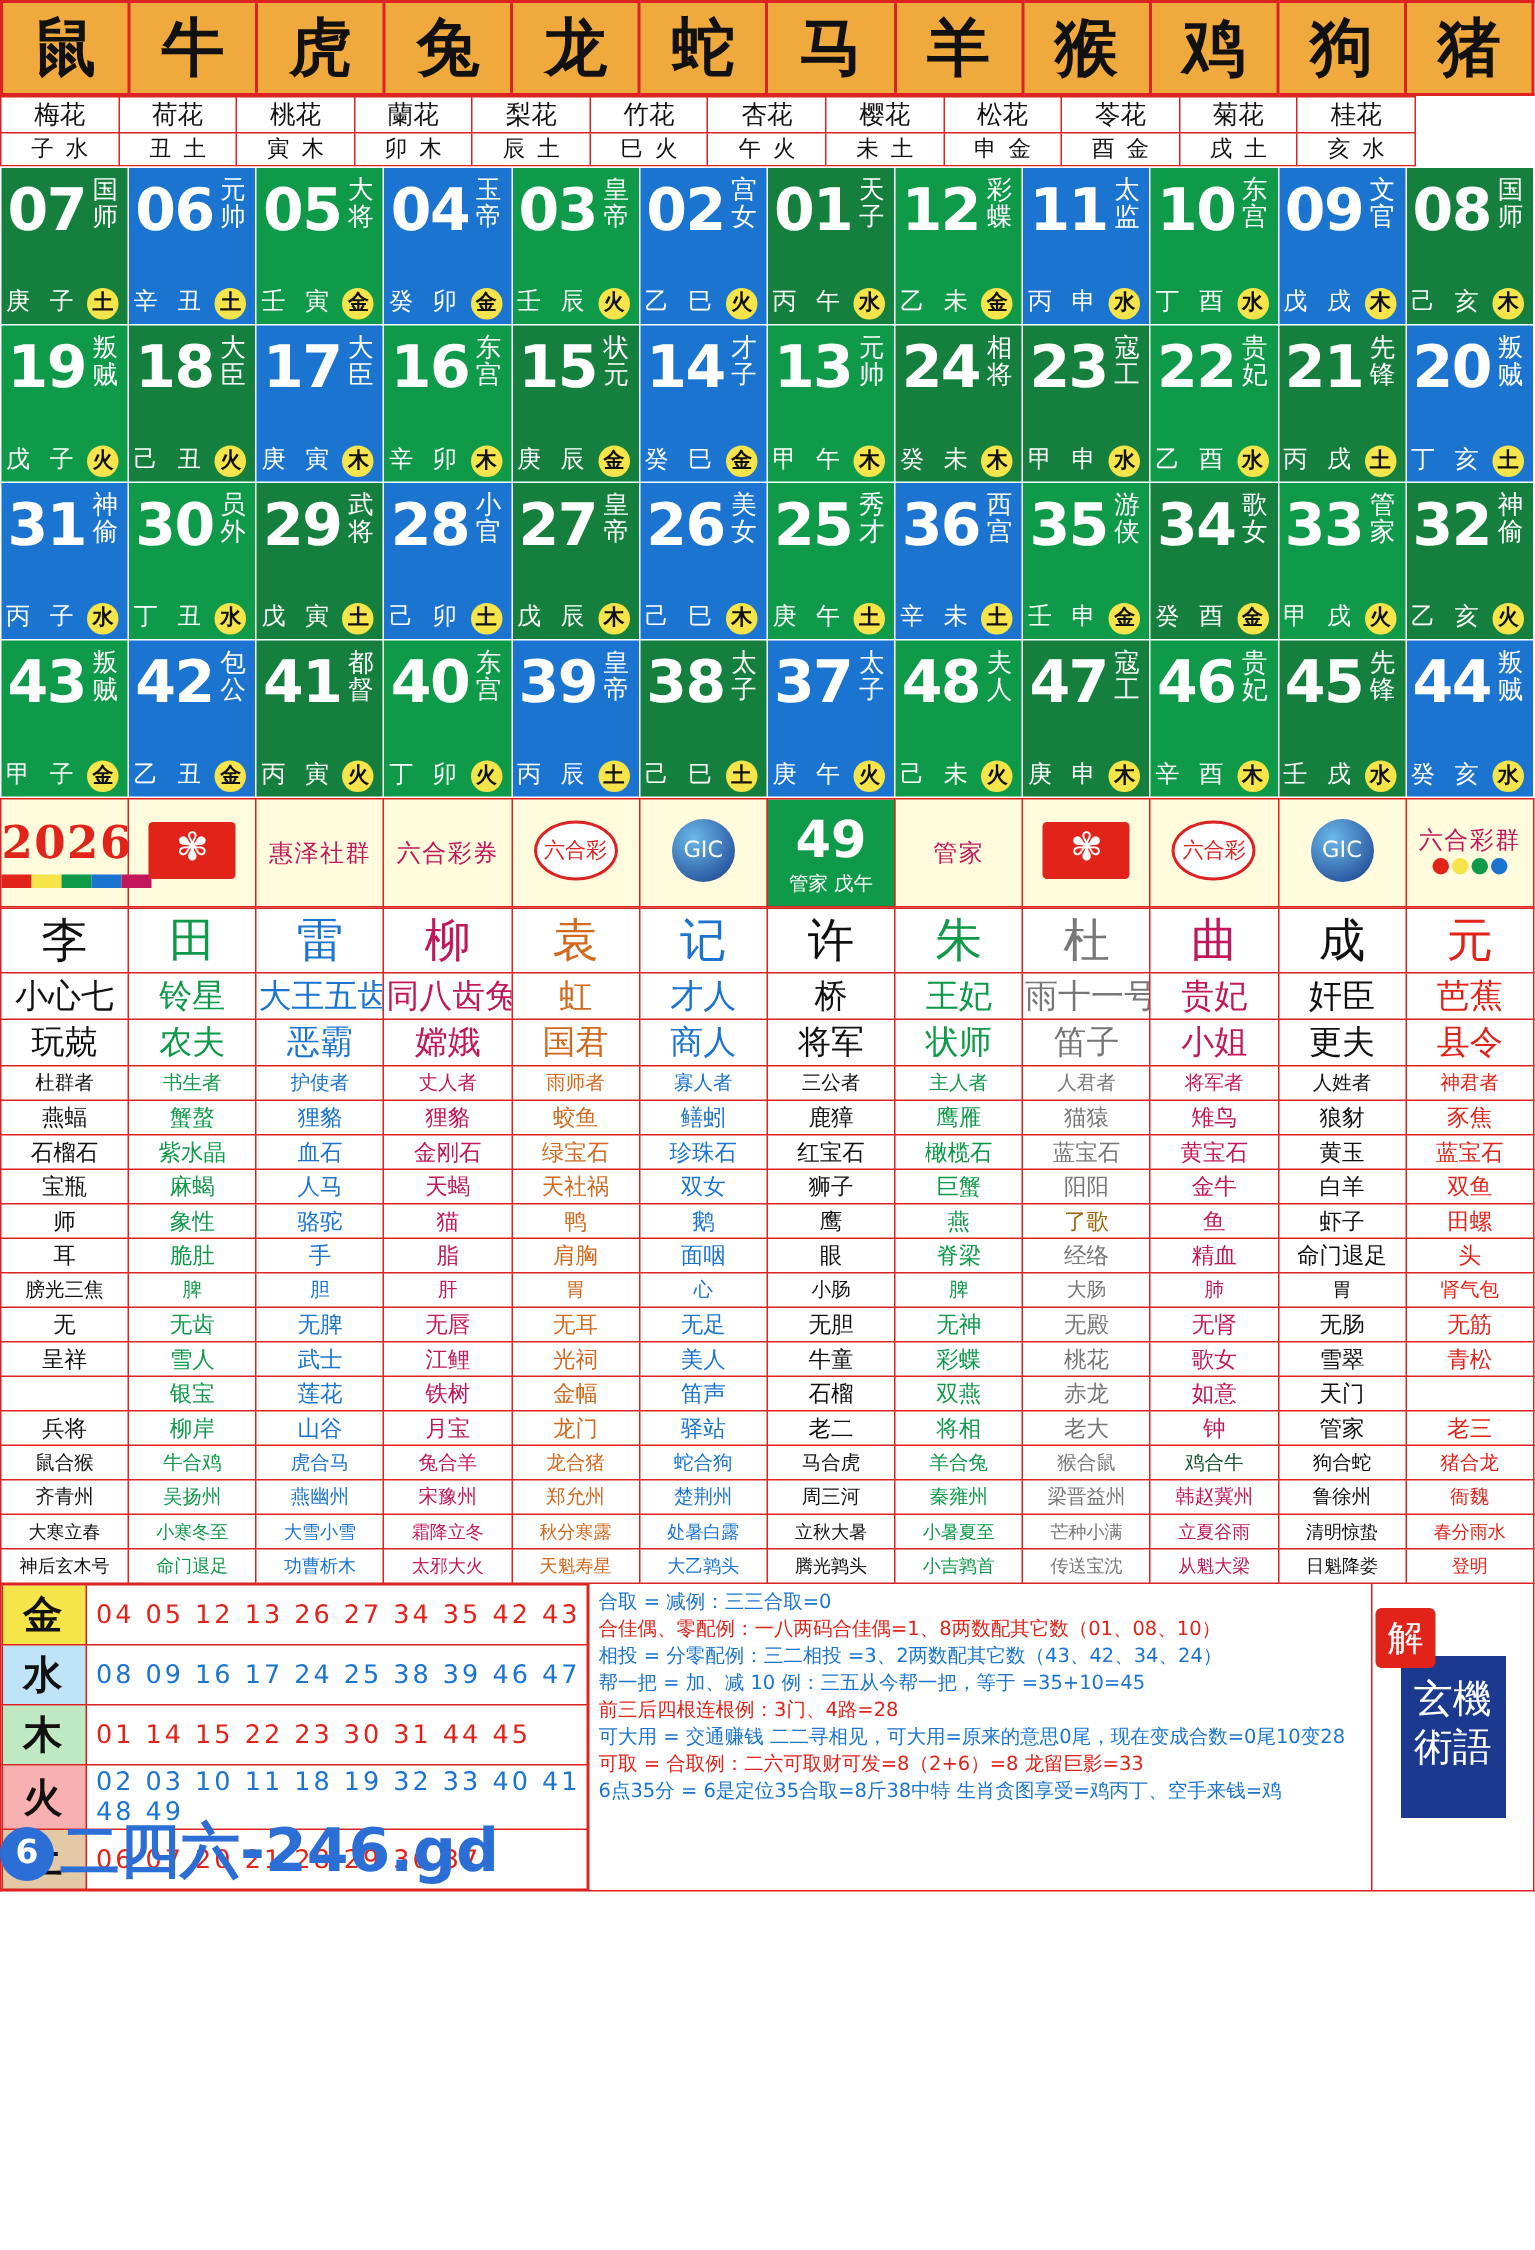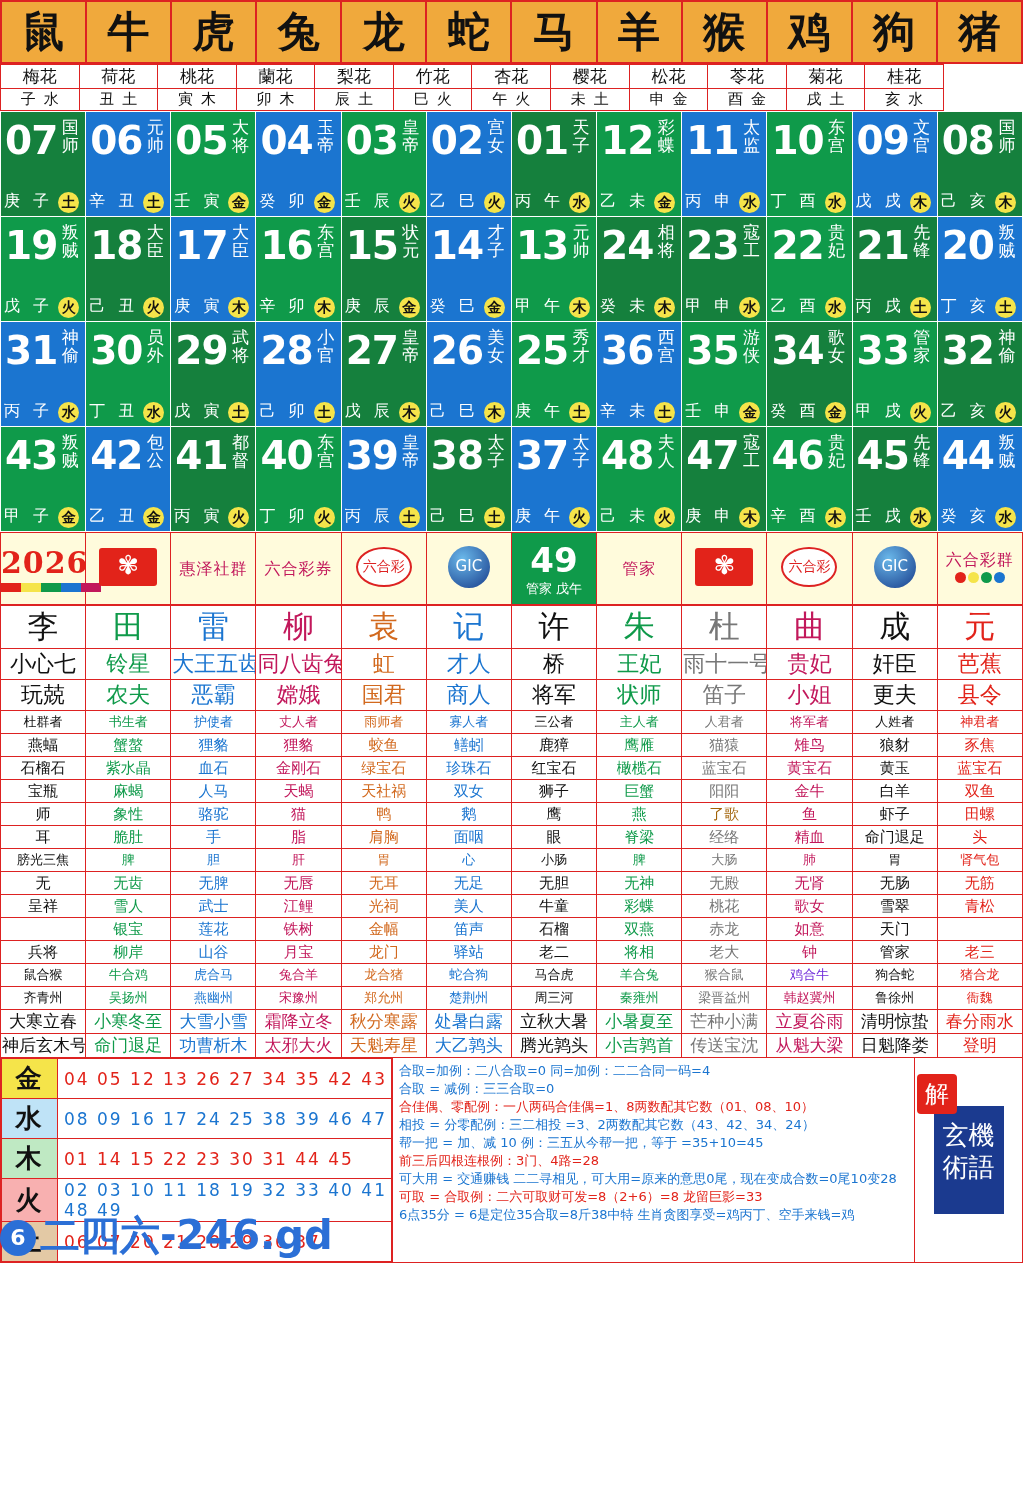--- a/index.html
+++ b/index.html
@@ -113,21 +113,21 @@
     font-size: 15px;
     padding: 0 1px;
     color: #111;
     overflow: hidden;
     white-space: nowrap;
   }
   .attr tr.surname td { height: 38px; font-size: 31px;
     font-family: "DejaVu Serif", serif; }
   .attr tr.big td { height: 30px; font-size: 22px; }
   .attr tr.small td { font-size: 13px; }
-  .attr tr.tiny td { font-size: 17px; }
+  .attr tr.tiny td { font-size: 12px; }
 
   
   .bottom { width: 1023px; display: flex; border: 1px solid #d22; border-top: none;}
   .elements { width: 392px; border-right: 1px solid #d22; }
   .elements table { width: 100%; table-layout: fixed; }
   .elements td { border: 1px solid #d22; height: 40px; font-size: 17px;
      text-align: left; padding-left: 6px; letter-spacing: 2px;}
   .elements td.lbl { width: 56px; text-align: center; font-size: 26px;
      font-weight: bold; font-family: "DejaVu Serif", serif; padding: 0;}
   .lbl-jin { background: #f5e44a; color: #111; }
@@ -920,21 +920,21 @@
         <tr class="small">
           <td style="color: rgb(17, 17, 17);">鼠合猴</td>
           <td style="color: rgb(15, 154, 74);">牛合鸡</td>
           <td style="color: rgb(27, 117, 208);">虎合马</td>
           <td style="color: rgb(194, 24, 91);">兔合羊</td>
           <td style="color: rgb(210, 105, 30);">龙合猪</td>
           <td style="color: rgb(27, 117, 208);">蛇合狗</td>
           <td style="color: rgb(17, 17, 17);">马合虎</td>
           <td style="color: rgb(15, 154, 74);">羊合兔</td>
           <td style="color: rgb(119, 119, 119);">猴合鼠</td>
-          <td style="color: #6d28d9;">鸡合牛</td>
+          <td style="color: #14532d;">鸡合牛</td>
           <td style="color: rgb(17, 17, 17);">狗合蛇</td>
           <td style="color: rgb(226, 35, 26);">猪合龙</td>
         </tr>
         <tr class="small">
           <td style="color: rgb(17, 17, 17);">齐青州</td>
           <td style="color: rgb(15, 154, 74);">吴扬州</td>
           <td style="color: rgb(27, 117, 208);">燕幽州</td>
           <td style="color: rgb(194, 24, 91);">宋豫州</td>
           <td style="color: rgb(210, 105, 30);">郑允州</td>
           <td style="color: rgb(27, 117, 208);">楚荆州</td>
@@ -997,21 +997,20 @@
               <td class="nums-huo">02  03  10  11  18  19  32  33  40  41  48  49</td>
             </tr>
             <tr>
               <td class="lbl lbl-tu">土</td>
               <td class="nums-tu">06  07  20  21  28  29  36  37</td>
             </tr>
           </tbody>
         </table>
     </div>
     <div class="rules" id="rules-body">
-        <div class="blu">合取=加例：二八合取=0    同=加例：二二合同一码=4</div>
         <div class="blu">合取 = 减例：三三合取=0</div>
         <div class="red">合佳偶、零配例：一八两码合佳偶=1、8两数配其它数（01、08、10）</div>
         <div class="blu">相投 = 分零配例：三二相投 =3、2两数配其它数（43、42、34、24）</div>
         <div class="blu">帮一把 = 加、减 10 例：三五从今帮一把，等于 =35+10=45</div>
         <div class="red">前三后四根连根例：3门、4路=28</div>
         <div class="blu">可大用 = 交通赚钱 二二寻相见，可大用=原来的意思0尾，现在变成合数=0尾10变28</div>
         <div class="red">可取 = 合取例：二六可取财可发=8（2+6）=8        龙留巨影=33</div>
         <div class="blu">6点35分 = 6是定位35合取=8斤38中特    生肖贪图享受=鸡丙丁、空手来钱=鸡</div>
       </div>
     <div class="seal">

